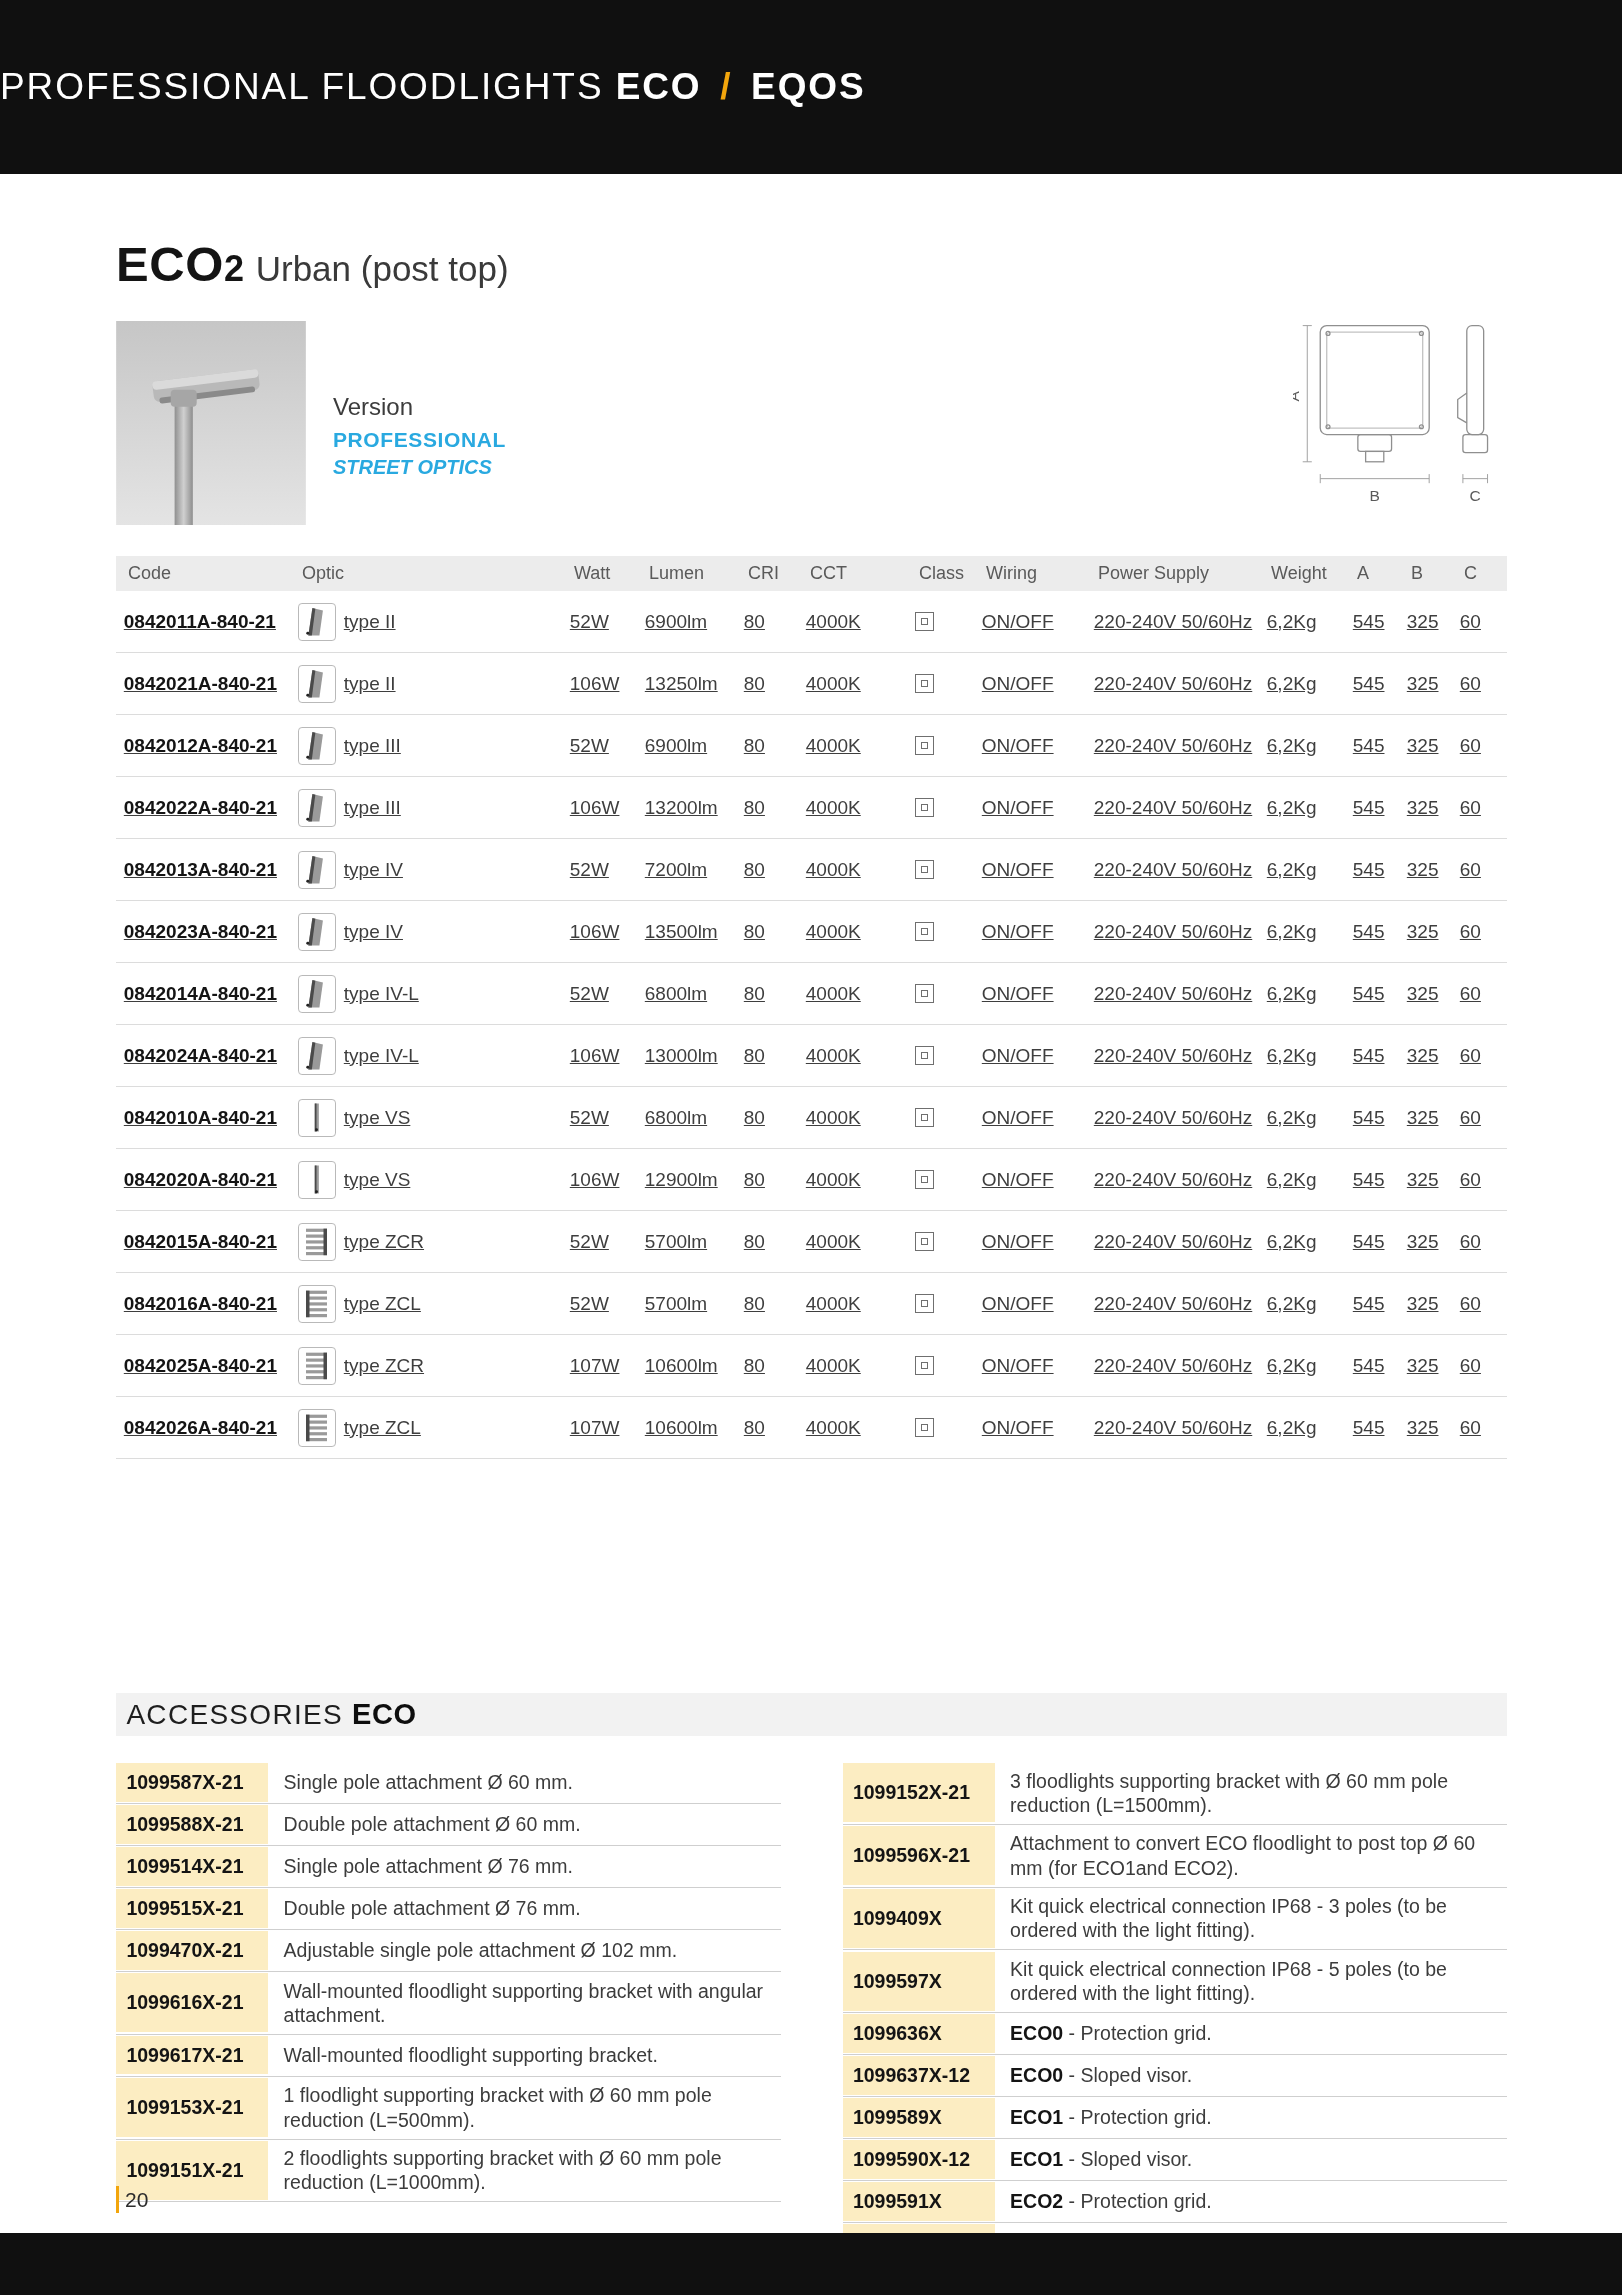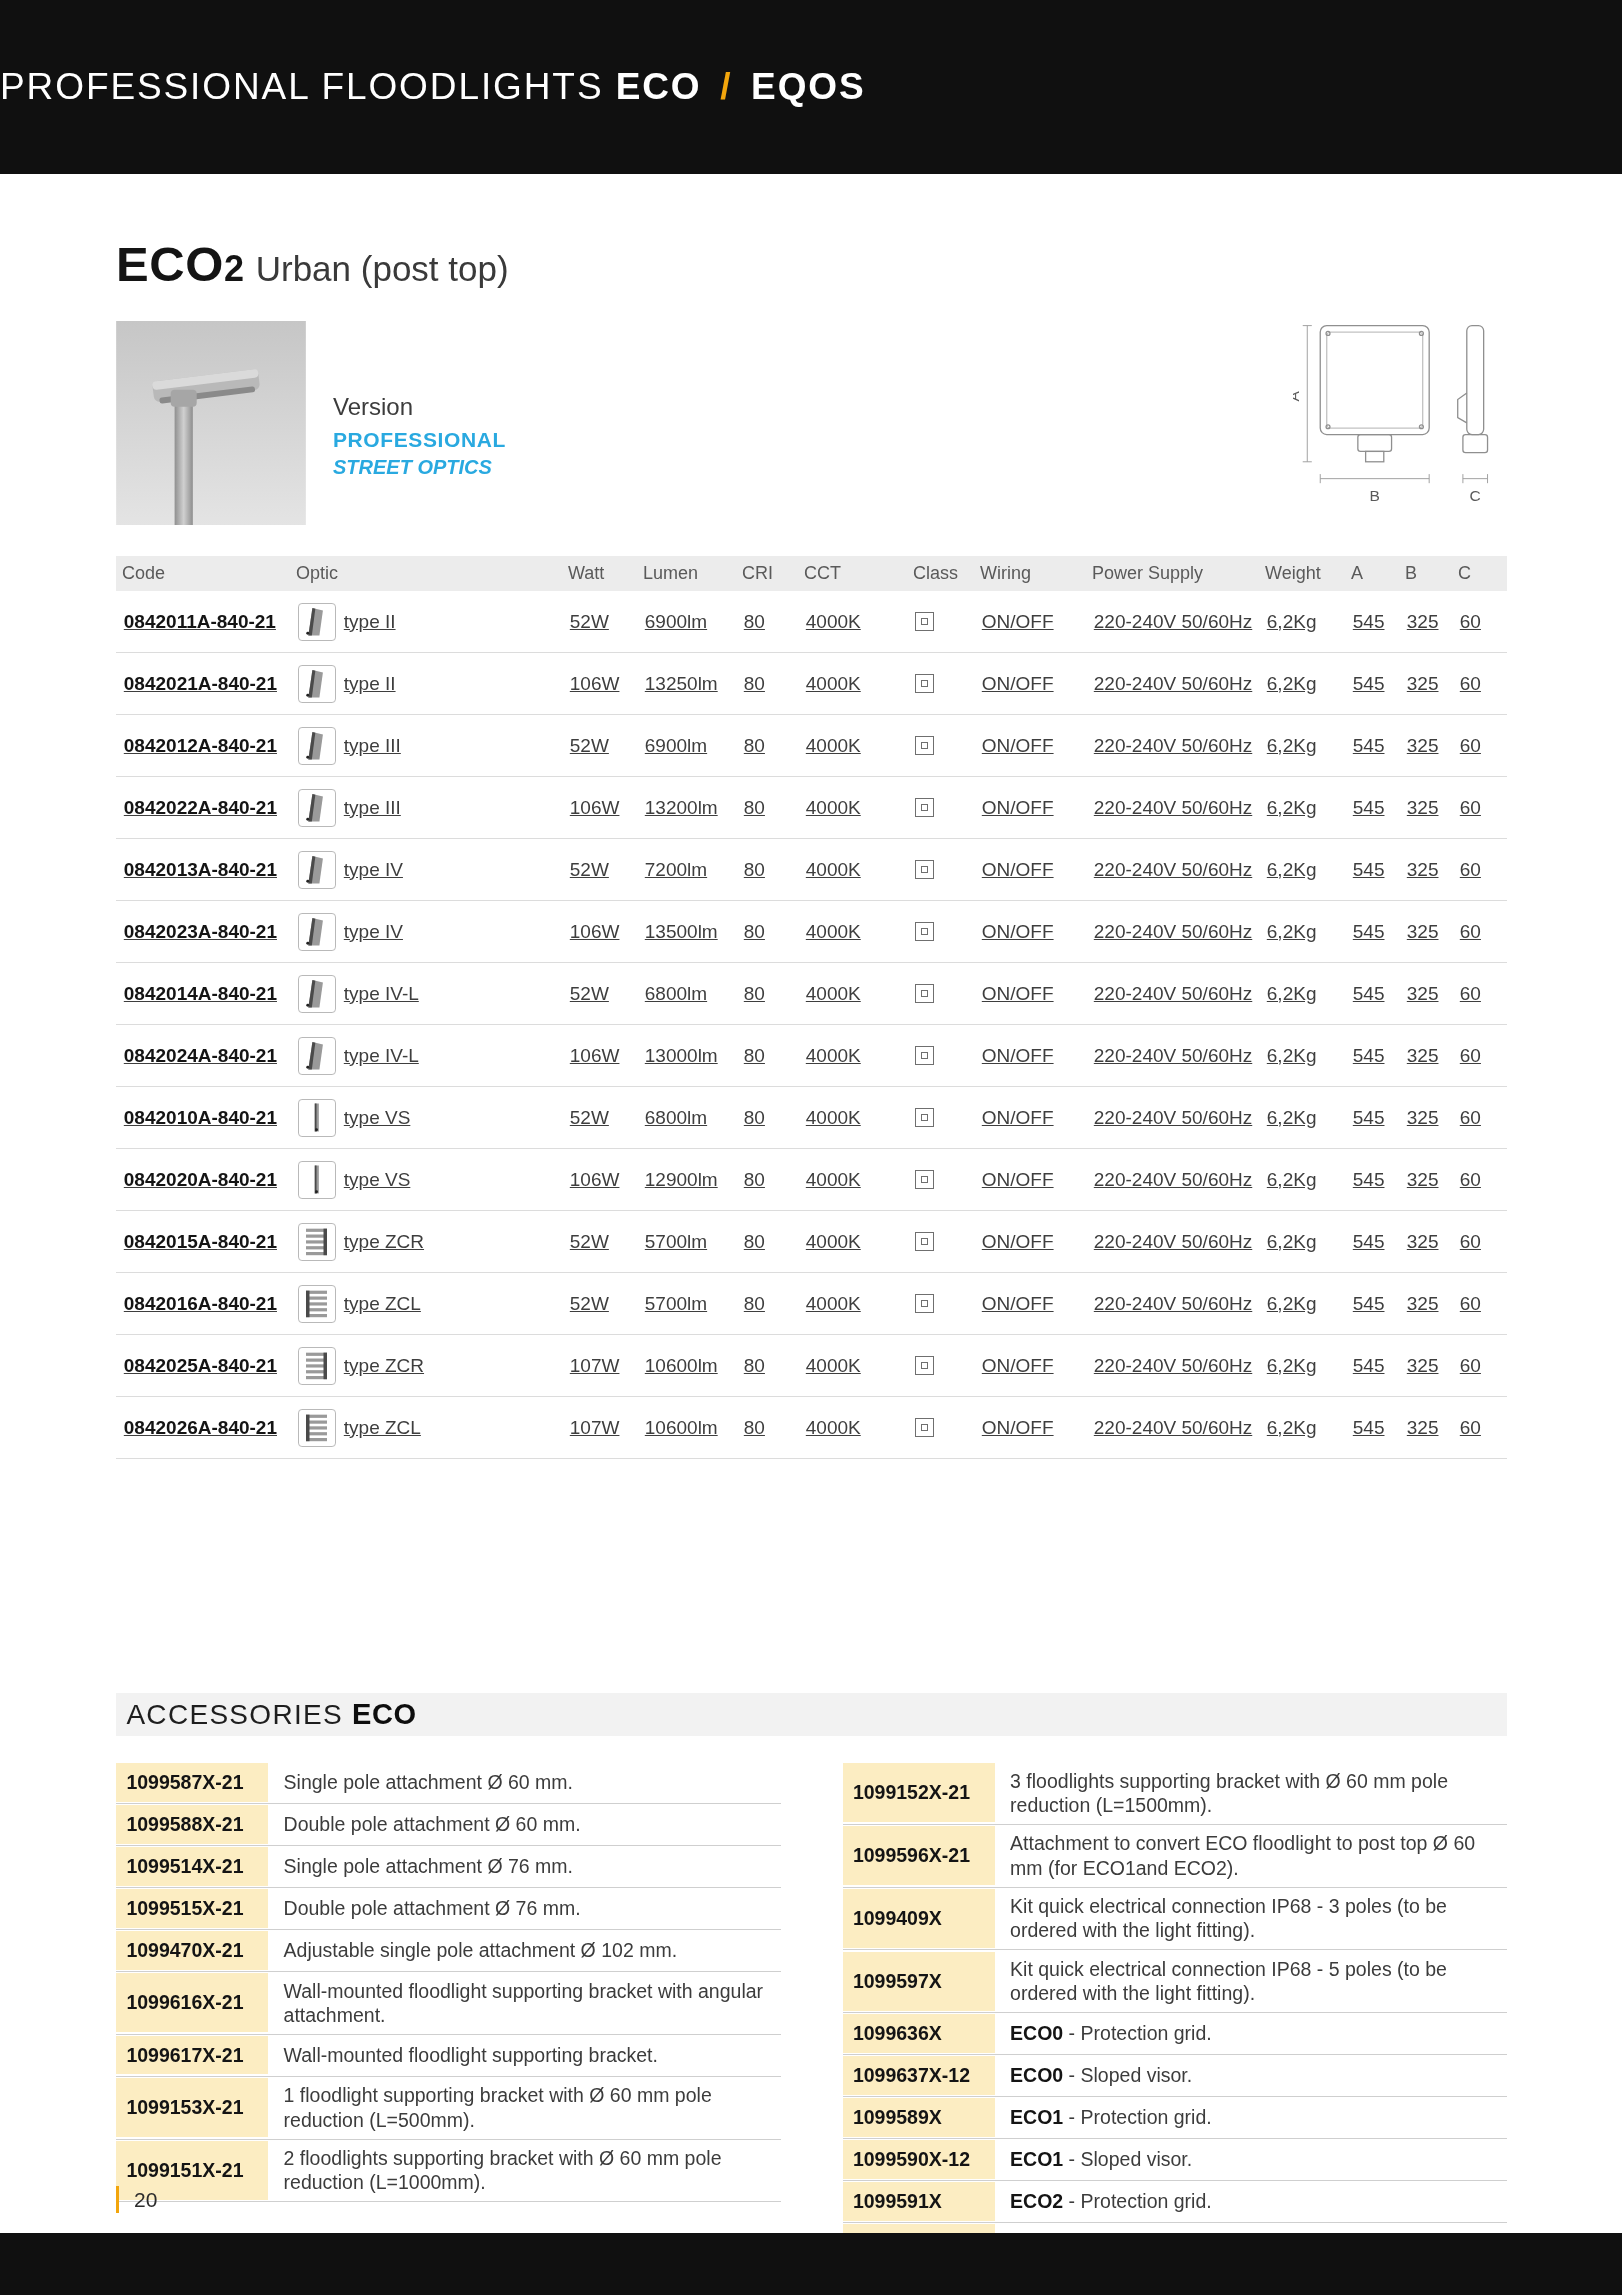--- a/index.html
+++ b/index.html
@@ -29,21 +29,21 @@
   .version-block { position:absolute; left:217px; top:70px; line-height:1.35; }
   .version-label { font-size:24px; color:#3c3c3c; }
   .version-value { font-size:21px; font-weight:700; color:#29a9e0; letter-spacing:0.6px; margin-top:2.6px;}
   .version-optics { font-size:20px; font-style:italic; font-weight:700; color:#29a9e0; }
   .tech-drawing { position:absolute; right:0; top:-6.5px; }
   .tech-drawing text { font-size:24px; fill:#5a5a5a; font-family:"Liberation Sans",sans-serif; }
 
   
   .spec-table { margin:17px 116px 0; --cols:174px 272px 75px 99px 62px 109px 67px 112px 173px 86px 54px 53px 44px; }
   .thead { display:grid; grid-template-columns:var(--cols); align-items:center; background:#ececec; height:35px; }
-  .th { font-size:18px; color:#5a5a5a; padding-left:6px; white-space:nowrap; }
+  .th { font-size:18px; color:#5a5a5a; padding-left:12px; white-space:nowrap; }
   .tr { display:grid; grid-template-columns:var(--cols); align-items:center; height:62px; border-bottom:0.6px solid #dcdcdc;text-decoration:underline; }
   .td { font-size:19px; color:#3e3e3e; padding-left:7.8px; white-space:nowrap; }
   .code-cell { font-weight:700; color:#141414; }
   .optic-cell { display:flex; align-items:center; gap:8px; }
   .optic-icon { width:38px; height:38px; border:0.6px solid #b9b9b9; border-radius:3.9px; background:#fff; display:inline-flex; align-items:center; justify-content:center; flex:0 0 auto; }
   .class-cell { display:flex; align-items:center; }
   .class-icon { width:19.5px; height:19.5px; border:1.9px solid #6f6f6f; display:inline-flex; align-items:center; justify-content:center; }
   .class-icon-inner { width:7.8px; height:7.8px; border:1.9px solid #6f6f6f; display:inline-block; }
 
   
@@ -52,21 +52,21 @@
   .acc-heading .h1 { font-size:28px; color:#1e1e1e; letter-spacing:1.3px; font-weight:400; }
   .acc-heading .h2 { font-size:29px; color:#0e0e0e; font-weight:800; margin-left:9px; letter-spacing:0.6px; }
   .acc-columns { display:flex; gap:62px; margin-top:26px; }
   .acc-col { flex:1; }
   .acc-item { display:flex; align-items:stretch; border-bottom:0.6px solid #cfcfcf; min-height:42px; }
   .acc-code { width:152px; flex:0 0 152px; background:#fcedc2; display:flex; align-items:center; padding-left:10.4px; font-size:19.5px; font-weight:700; color:#141414; margin:1.3px 0; white-space:nowrap; }
   .acc-desc { flex:1; display:flex; align-items:center; padding:6.5px 0 6.5px 15.6px; font-size:19.5px; color:#3c3c3c; line-height:1.25; display:block; align-content:center; }
   .acc-desc b { color:#141414; }
 
   
-  .page-number { position:absolute; left:116px; bottom:82px; font-size:21px; color:#2c2c2c; border-left:3.9px solid #f2a50c; padding-left:15px; line-height:1.3; }
+  .page-number { position:absolute; left:116px; bottom:82px; font-size:21px; color:#2c2c2c; border-left:3.9px solid #f2a50c; padding-left:6px; line-height:1.3; }
   .footer-bar { position:absolute; left:0; bottom:0; width:100%; height:62px; background:#101010; }
 </style>
 </head>
 <body>
 
 <header class="top-bar">
   <div class="hline">
     <span>PROFESSIONAL FLOODLIGHTS</span>
     <span class="b">ECO</span>
     <span class="slash">/</span>

